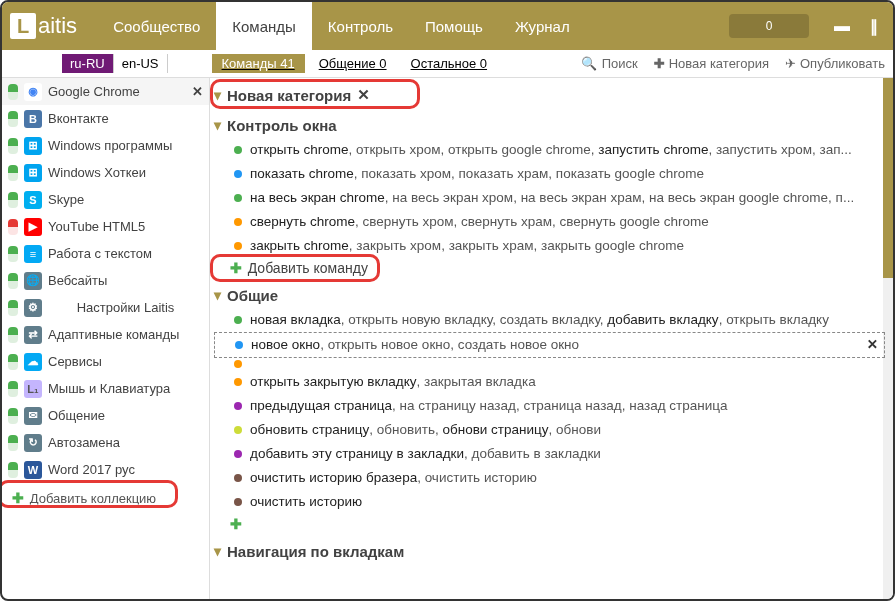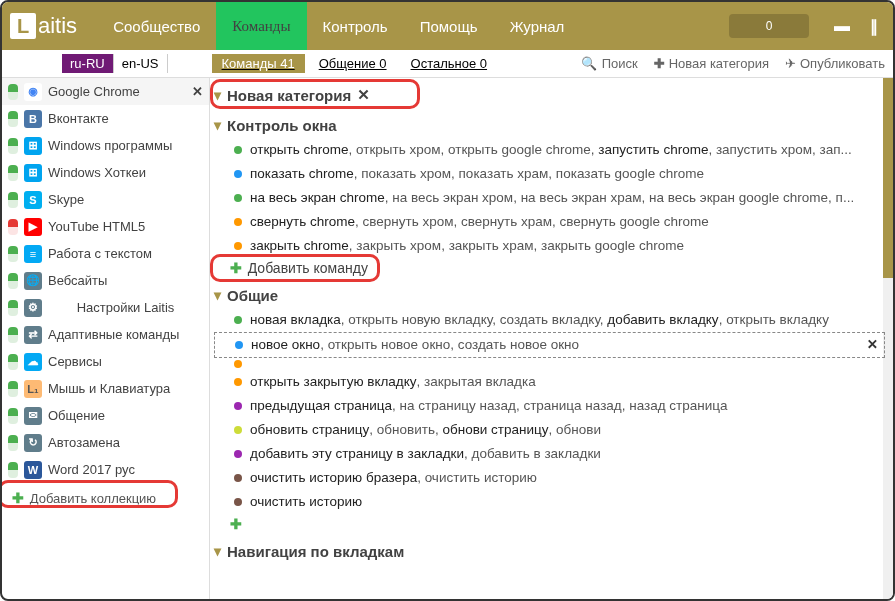--- a/index.html
+++ b/index.html
@@ -2,21 +2,21 @@
 <html><head>
 <meta charset="utf-8">
 <style>
 * { margin: 0; padding: 0; box-sizing: border-box; font-family: "Segoe UI", Arial, sans-serif; }
 body { background: #fff; width: 895px; height: 601px; overflow: hidden; border: 2px solid #333; border-radius: 8px; }
 
 .titlebar { height: 48px; background: #a89548; display: flex; align-items: center; padding: 0 8px; color: #fff; }
 .logo { width: 26px; height: 26px; background: #fff; color: #a89548; font-weight: bold; font-size: 20px; display: flex; align-items: center; justify-content: center; border-radius: 2px; margin-right: 2px; }
 .logo-text { font-size: 22px; font-weight: 300; margin-right: 20px; }
 .nav-tab { padding: 0 16px; height: 48px; display: flex; align-items: center; font-size: 15px; cursor: pointer; }
-.nav-tab.active { background: #22c55e; color: #424242; font-family: Liberation Serif, serif; }
+.nav-tab.active { background: #ffffff; color: #424242; }
 .title-spacer { flex: 1; }
 .title-pill { width: 80px; height: 24px; background: #8a7a3a; border-radius: 4px; margin-right: 12px; display:flex; align-items:center; justify-content:center; font-size:12px; }
 .title-btn { width: 22px; height: 22px; margin-left: 10px; cursor: pointer; display:flex; align-items:center; justify-content:center; }
 
 .toolbar { height: 28px; background: #fff; display: flex; align-items: center; border-bottom: 1px solid #ddd; font-size: 13px; }
 .lang { padding: 2px 8px; border-right: 1px solid #ccc; }
 .lang.active { background: #701a75; color: #fff; }
 .tool-tab { padding: 2px 10px; margin-left: 4px; }
 .tool-tab.active { background: #a89548; color: #fff; }
 .tool-spacer { flex: 1; }
@@ -153,21 +153,21 @@
           <span class="ico" style="background: rgb(96, 125, 139); color: rgb(255, 255, 255);">⇄</span>
           <span style="flex: 1 1 0%;">Адаптивные команды</span>
         </div>
         <div class="side-item">
           <span class="toggle tg-green"></span>
           <span class="ico" style="background: rgb(3, 169, 244); color: rgb(255, 255, 255);">☁</span>
           <span style="flex: 1 1 0%;">Сервисы</span>
         </div>
         <div class="side-item">
           <span class="toggle tg-green"></span>
-          <span class="ico" style="background: #fdba74; color: rgb(85, 85, 85); text-align: right;">L₁</span>
+          <span class="ico" style="background: #c4b5fd; color: rgb(85, 85, 85); text-align: right;">L₁</span>
           <span style="flex: 1 1 0%;">Мышь и Клавиатура</span>
         </div>
         <div class="side-item">
           <span class="toggle tg-green"></span>
           <span class="ico" style="background: rgb(96, 125, 139); color: rgb(255, 255, 255);">✉</span>
           <span style="flex: 1 1 0%;">Общение</span>
         </div>
         <div class="side-item">
           <span class="toggle tg-green"></span>
           <span class="ico" style="background: rgb(96, 125, 139); color: rgb(255, 255, 255);">↻</span>

